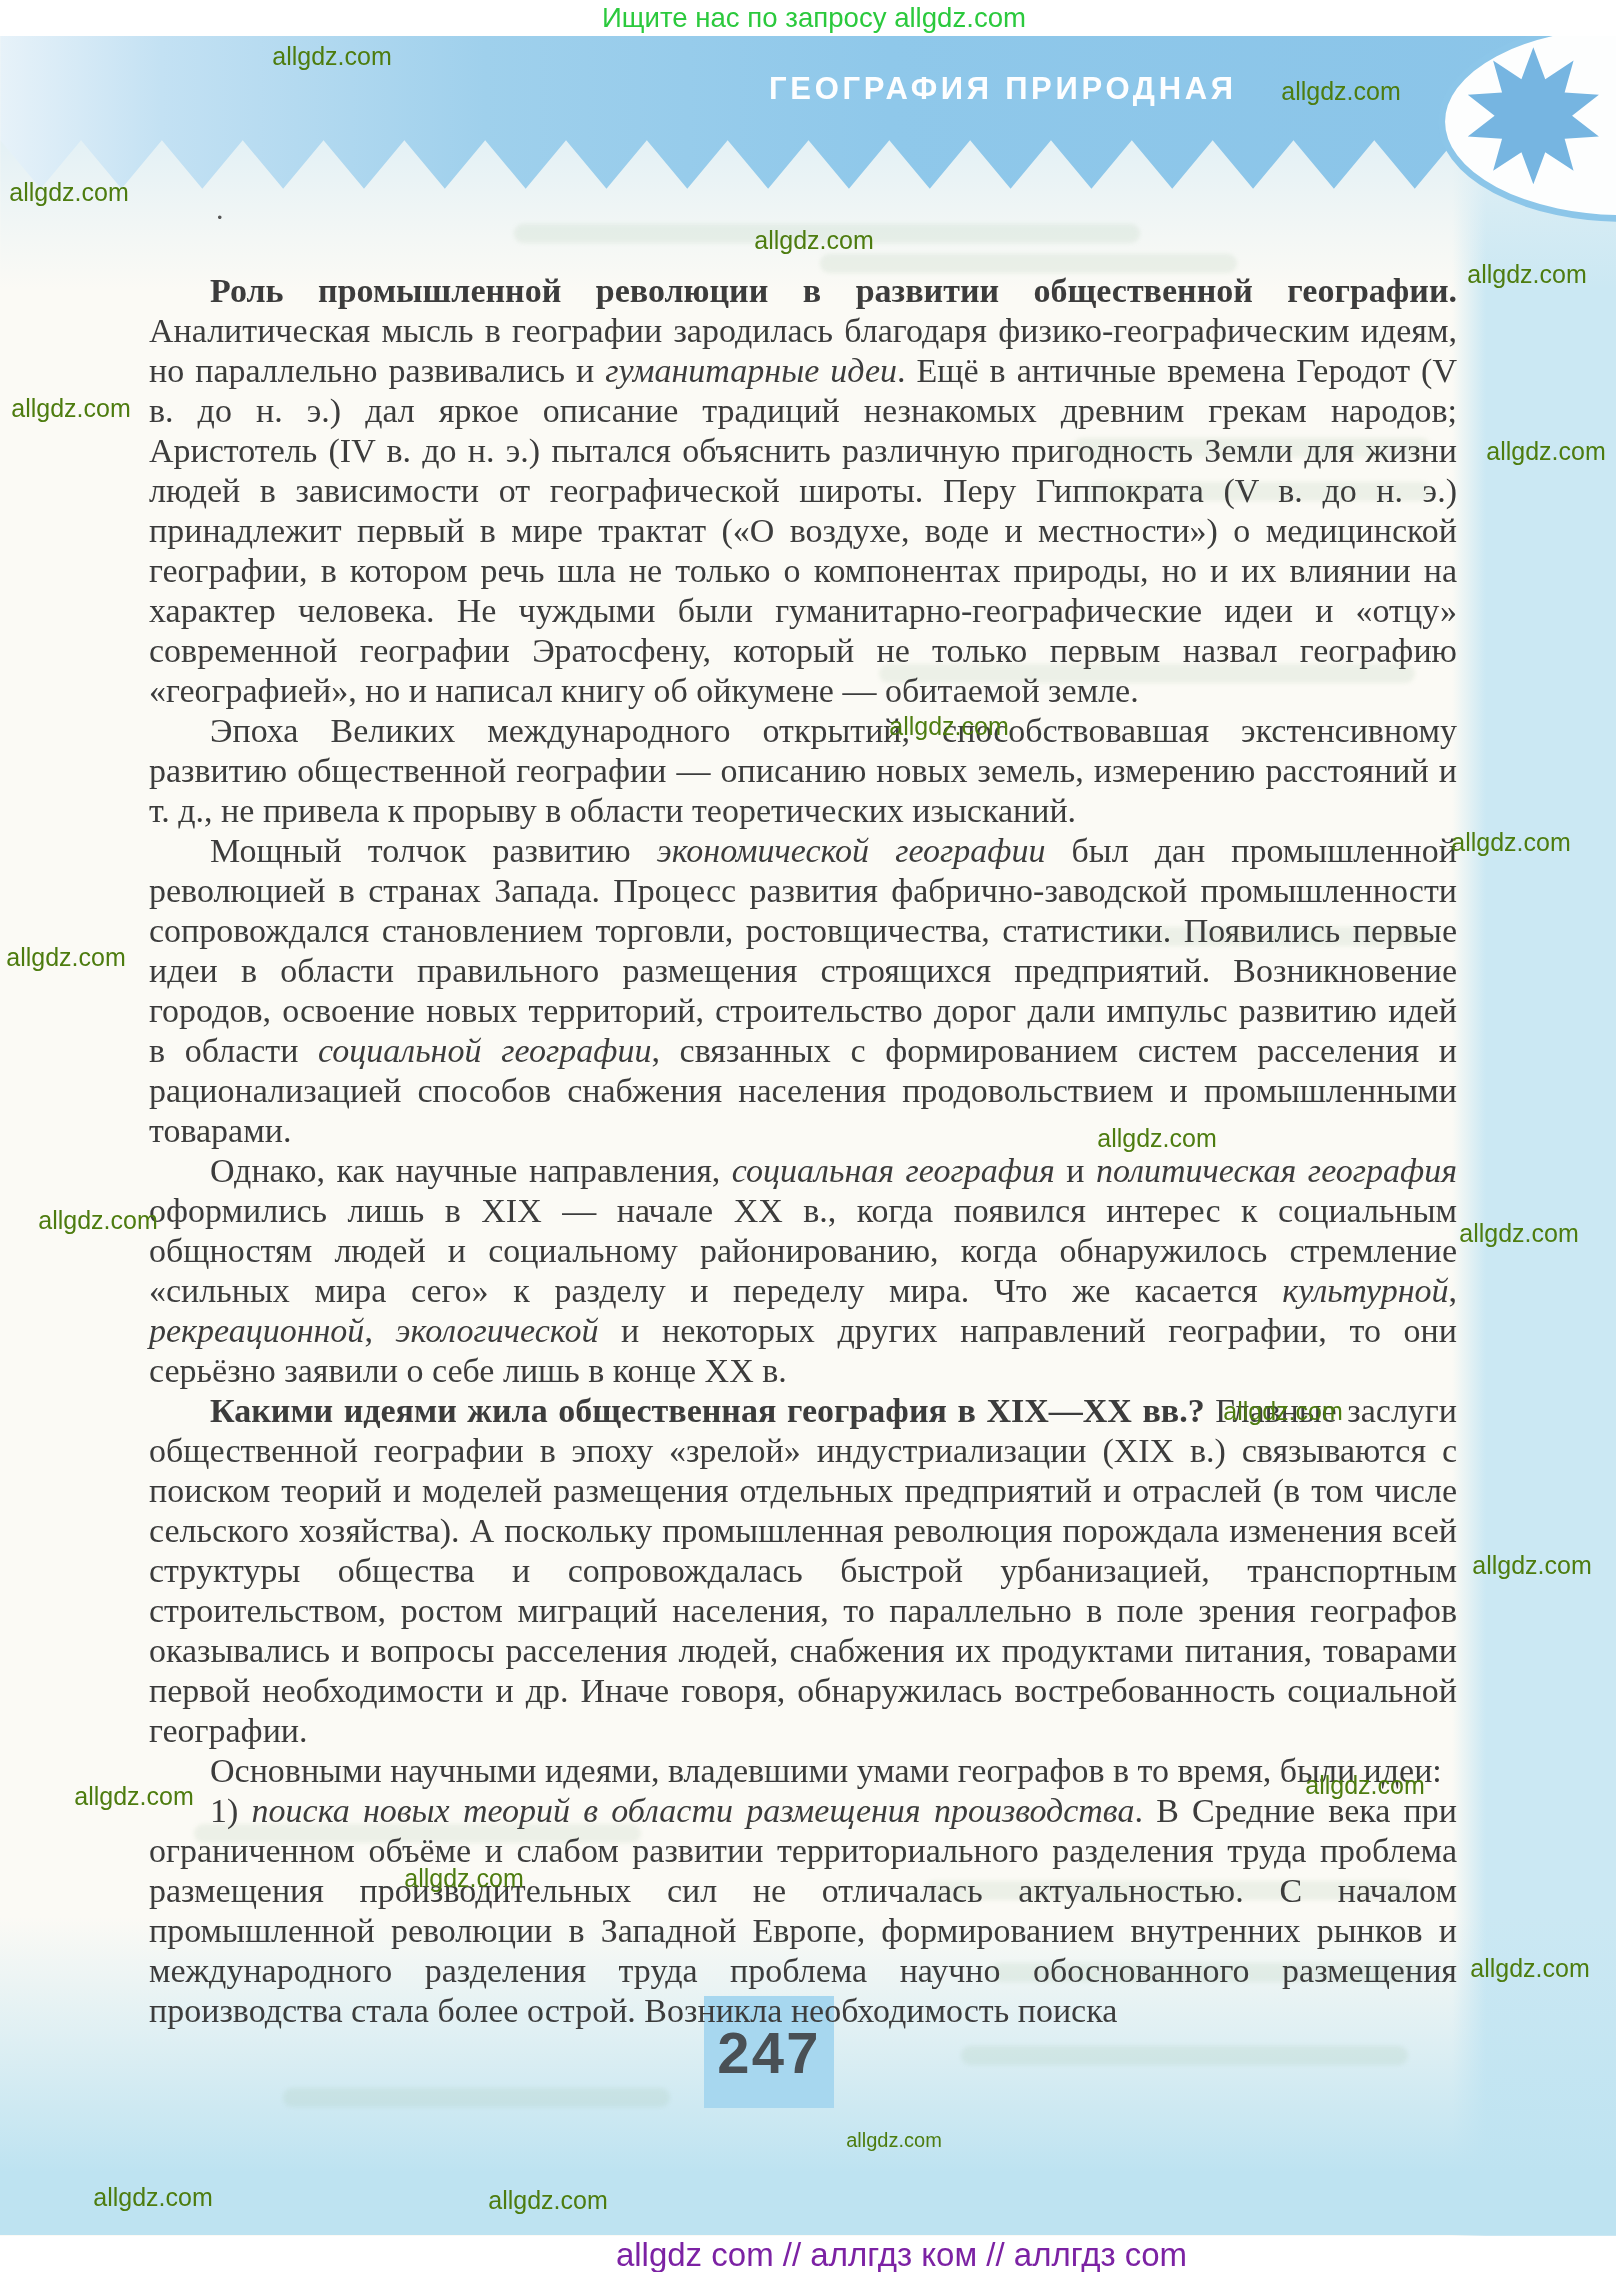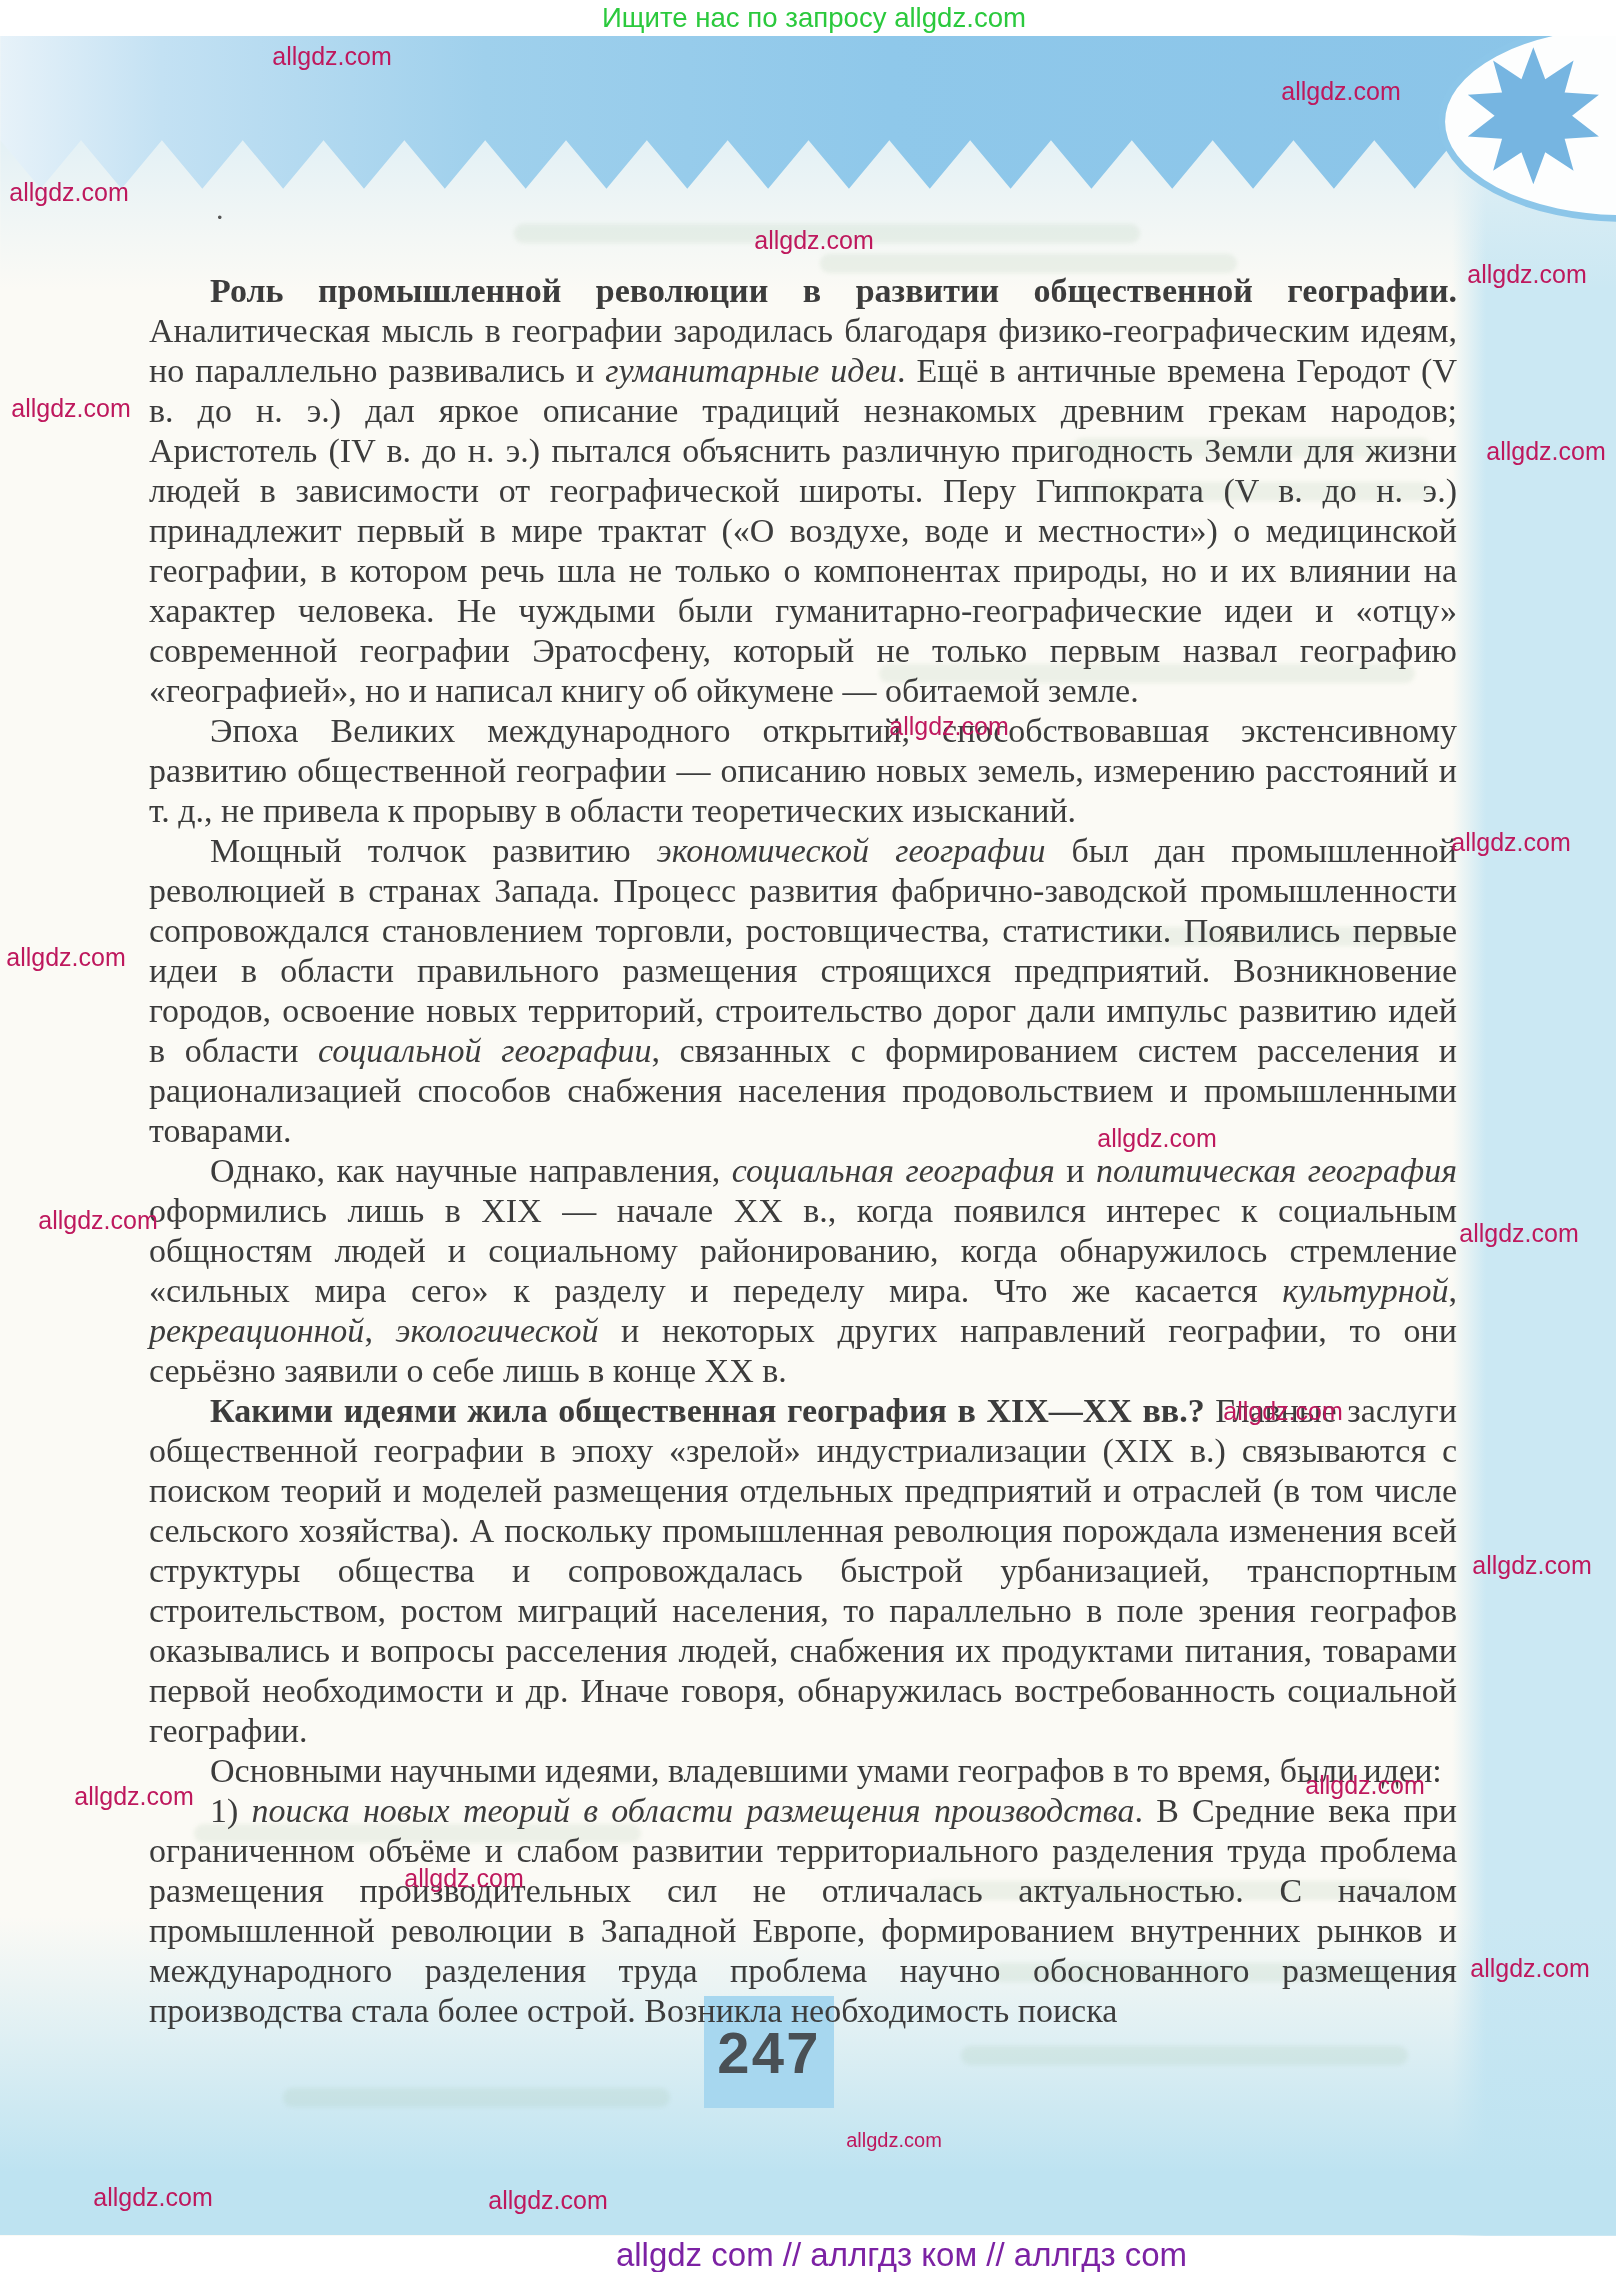--- a/index.html
+++ b/index.html
@@ -24,21 +24,21 @@
   .body{position:absolute;top:235px;left:149px;width:1308px;z-index:2;
         font-size:34px;line-height:40px;color:#3c3c3c;text-align:justify;}
   .para{margin:0;text-indent:61px;}
   .b{font-weight:bold;}
   .i{font-style:italic;}
   .pagebox{position:absolute;top:1960px;left:704px;width:130px;height:112px;background:#a7d7ef;
            display:flex;align-items:center;justify-content:center;z-index:1;}
   .pagebox span{font:bold 58px "Liberation Sans",sans-serif;color:#495055;letter-spacing:2.2px;}
   
   .wm{position:absolute;transform:translate(-50%,-50%);white-space:nowrap;z-index:6;
-      font:500 25px "Liberation Sans",sans-serif;color:#be185d;}
+      font:500 25px "Liberation Sans",sans-serif;color:#4d7c0f;}
   .wm.sm{font-size:20px;}
   .footer-note{position:absolute;top:2236px;left:186px;width:1431px;text-align:center;
                font:500 33px "Liberation Sans",sans-serif;color:#7c22a4;z-index:6;}
   
   .ghost{position:absolute;height:19.4px;border-radius:9.7px;background:rgba(140,175,140,.13);
          filter:blur(2.2px);z-index:1;}
 </style>
 </head>
 <body>
 
@@ -85,20 +85,21 @@
         L1464.8,205 L1410.5,140 L1356.3,205 L1302,140 L1247.8,205 L1193.5,140
         L1139.3,205 L1085,140 L1030.8,205 L976.5,140 L922.3,205 L868,140
         L813.8,205 L759.5,140 L705.3,205 L651,140 L596.8,205 L542.5,140
         L488.3,205 L434,140 L379.8,205 L325.5,140 L271.3,205 L217,140
         L162.8,205 L108.5,140 L54.3,205 L0,140 Z"></path>
       <ellipse cx="2180" cy="115" rx="245" ry="130" fill="#fdfefe" stroke="#8cc6e9" stroke-width="9"></ellipse>
       <polygon fill="#76b5e1" points="2058,15 2074,58 2112,33 2100,76 2146,79 2110,107 2146,135 2100,138 2112,181 2074,156 2058,199 2042,156 2004,181 2016,138 1970,135 2006,107 1970,79 2016,76 2004,33 2042,58"></polygon>
     </svg>
 
     <div class="band-text">
+      <div>ГЕОГРАФИЯ ПРИРОДНАЯ</div>
     </div>
 
     <span class="stray-dot">.</span>
 
 
     <div class="body">
       <p class="para">
         <span class="b">Роль промышленной революции в развитии общественной географии.</span><span> Аналитическая мысль в географии зародилась благодаря физико-географическим идеям, но параллельно развивались и </span><span class="i">гуманитарные идеи</span><span>. Ещё в античные времена Геродот (V в. до н. э.) дал яркое описание традиций незнакомых древним грекам народов; Аристотель (IV в. до н. э.) пытался объяснить различную пригодность Земли для жизни людей в зависимости от географической широты. Перу Гиппократа (V в. до н. э.) принадлежит первый в мире трактат («О воздухе, воде и местности») о медицинской географии, в котором речь шла не только о компонентах природы, но и их влиянии на характер человека. Не чуждыми были гуманитарно-географические идеи и «отцу» современной географии Эратосфену, который не только первым назвал географию «географией», но и написал книгу об ойкумене — обитаемой земле.</span>
       </p>
       <p class="para">

